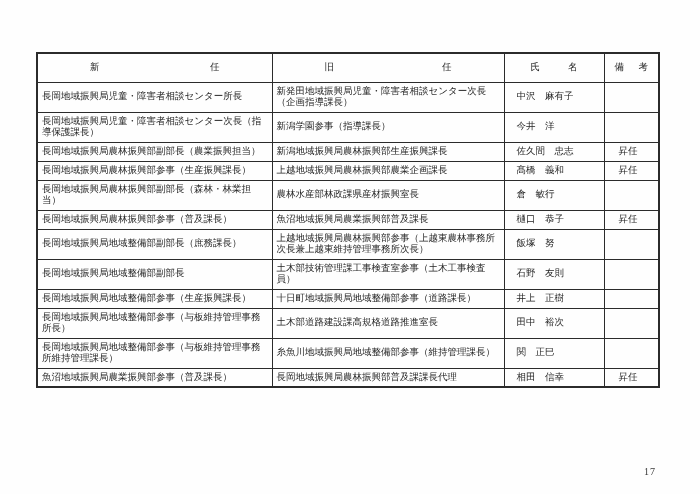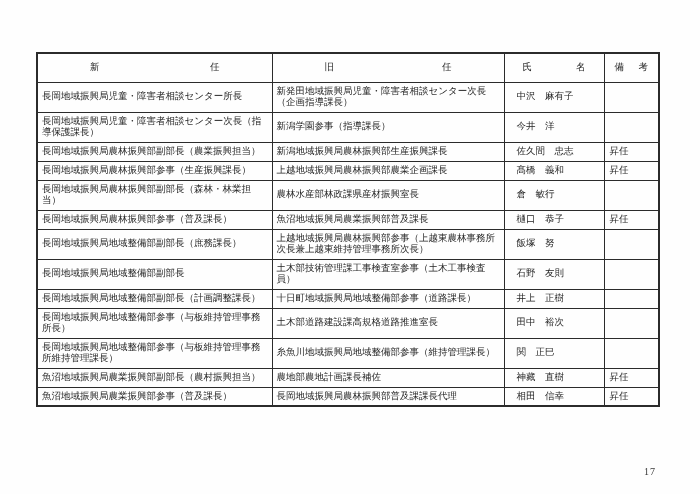--- a/index.html
+++ b/index.html
@@ -35,31 +35,31 @@
     font-weight: normal;
     color: #1e1e1e;
   }
   thead th {
     height: 26px;
     border-bottom: 1.5px solid #2b2b2b;
     text-align: justify;
     text-align-last: justify;
   }
   th.h-new, th.h-old { padding: 4px 52px; }
-  th.h-name          { padding: 4px 18px; }
+  th.h-name          { padding: 4px 26px; }
   th.h-note          { padding: 8px 10px; }
   tbody td {
     height: 19px;
     padding: 3px 5px 3px 4px;
     text-align: left;
     word-break: normal;
     overflow-wrap: break-word;
   }
   tbody td.cell-name { padding-left: 12px; white-space: nowrap; }
-  tbody td.cell-note { padding-left: 5px; }
+  tbody td.cell-note { padding-left: 14px; }
   .page-number {
     position: absolute;
     right: 44px; bottom: 17px;
     font-size: 10px;
     color: #3a3a3a;
     letter-spacing: 1px;
     margin-top: 40px;
   }
 </style>
 </head>
@@ -124,44 +124,38 @@
         <td class="cell-name">飯塚　努</td>
         <td class="cell-note"></td>
       </tr>
       <tr>
         <td class="cell-new">長岡地域振興局地域整備部副部長</td>
         <td class="cell-old">土木部技術管理課工事検査室参事（土木工事検査員）</td>
         <td class="cell-name">石野　友則</td>
         <td class="cell-note"></td>
       </tr>
       <tr>
-        <td class="cell-new">長岡地域振興局地域整備部副部長（計画調整課長）</td>
+        <td class="cell-new">長岡地域振興局地域整備部参事（生産振興課長）</td>
         <td class="cell-old">十日町地域振興局地域整備部参事（道路課長）</td>
         <td class="cell-name">井上　正樹</td>
         <td class="cell-note"></td>
       </tr>
       <tr>
         <td class="cell-new">長岡地域振興局地域整備部参事（与板維持管理事務所長）</td>
         <td class="cell-old">土木部道路建設課高規格道路推進室長</td>
         <td class="cell-name">田中　裕次</td>
         <td class="cell-note"></td>
       </tr>
       <tr>
         <td class="cell-new">長岡地域振興局地域整備部参事（与板維持管理事務所維持管理課長）</td>
         <td class="cell-old">糸魚川地域振興局地域整備部参事（維持管理課長）</td>
         <td class="cell-name">関　正巳</td>
         <td class="cell-note"></td>
       </tr>
       <tr>
-        <td class="cell-new">魚沼地域振興局農業振興部副部長（農村振興担当）</td>
-        <td class="cell-old">農地部農地計画課長補佐</td>
-        <td class="cell-name">神藏　直樹</td>
-        <td class="cell-note">昇任</td>
-      </tr>
-      <tr>
         <td class="cell-new">魚沼地域振興局農業振興部参事（普及課長）</td>
         <td class="cell-old">長岡地域振興局農林振興部普及課課長代理</td>
         <td class="cell-name">相田　信幸</td>
         <td class="cell-note">昇任</td>
       </tr>
     </tbody>
   </table>
 
   <div class="page-number">17</div>
 </div>

